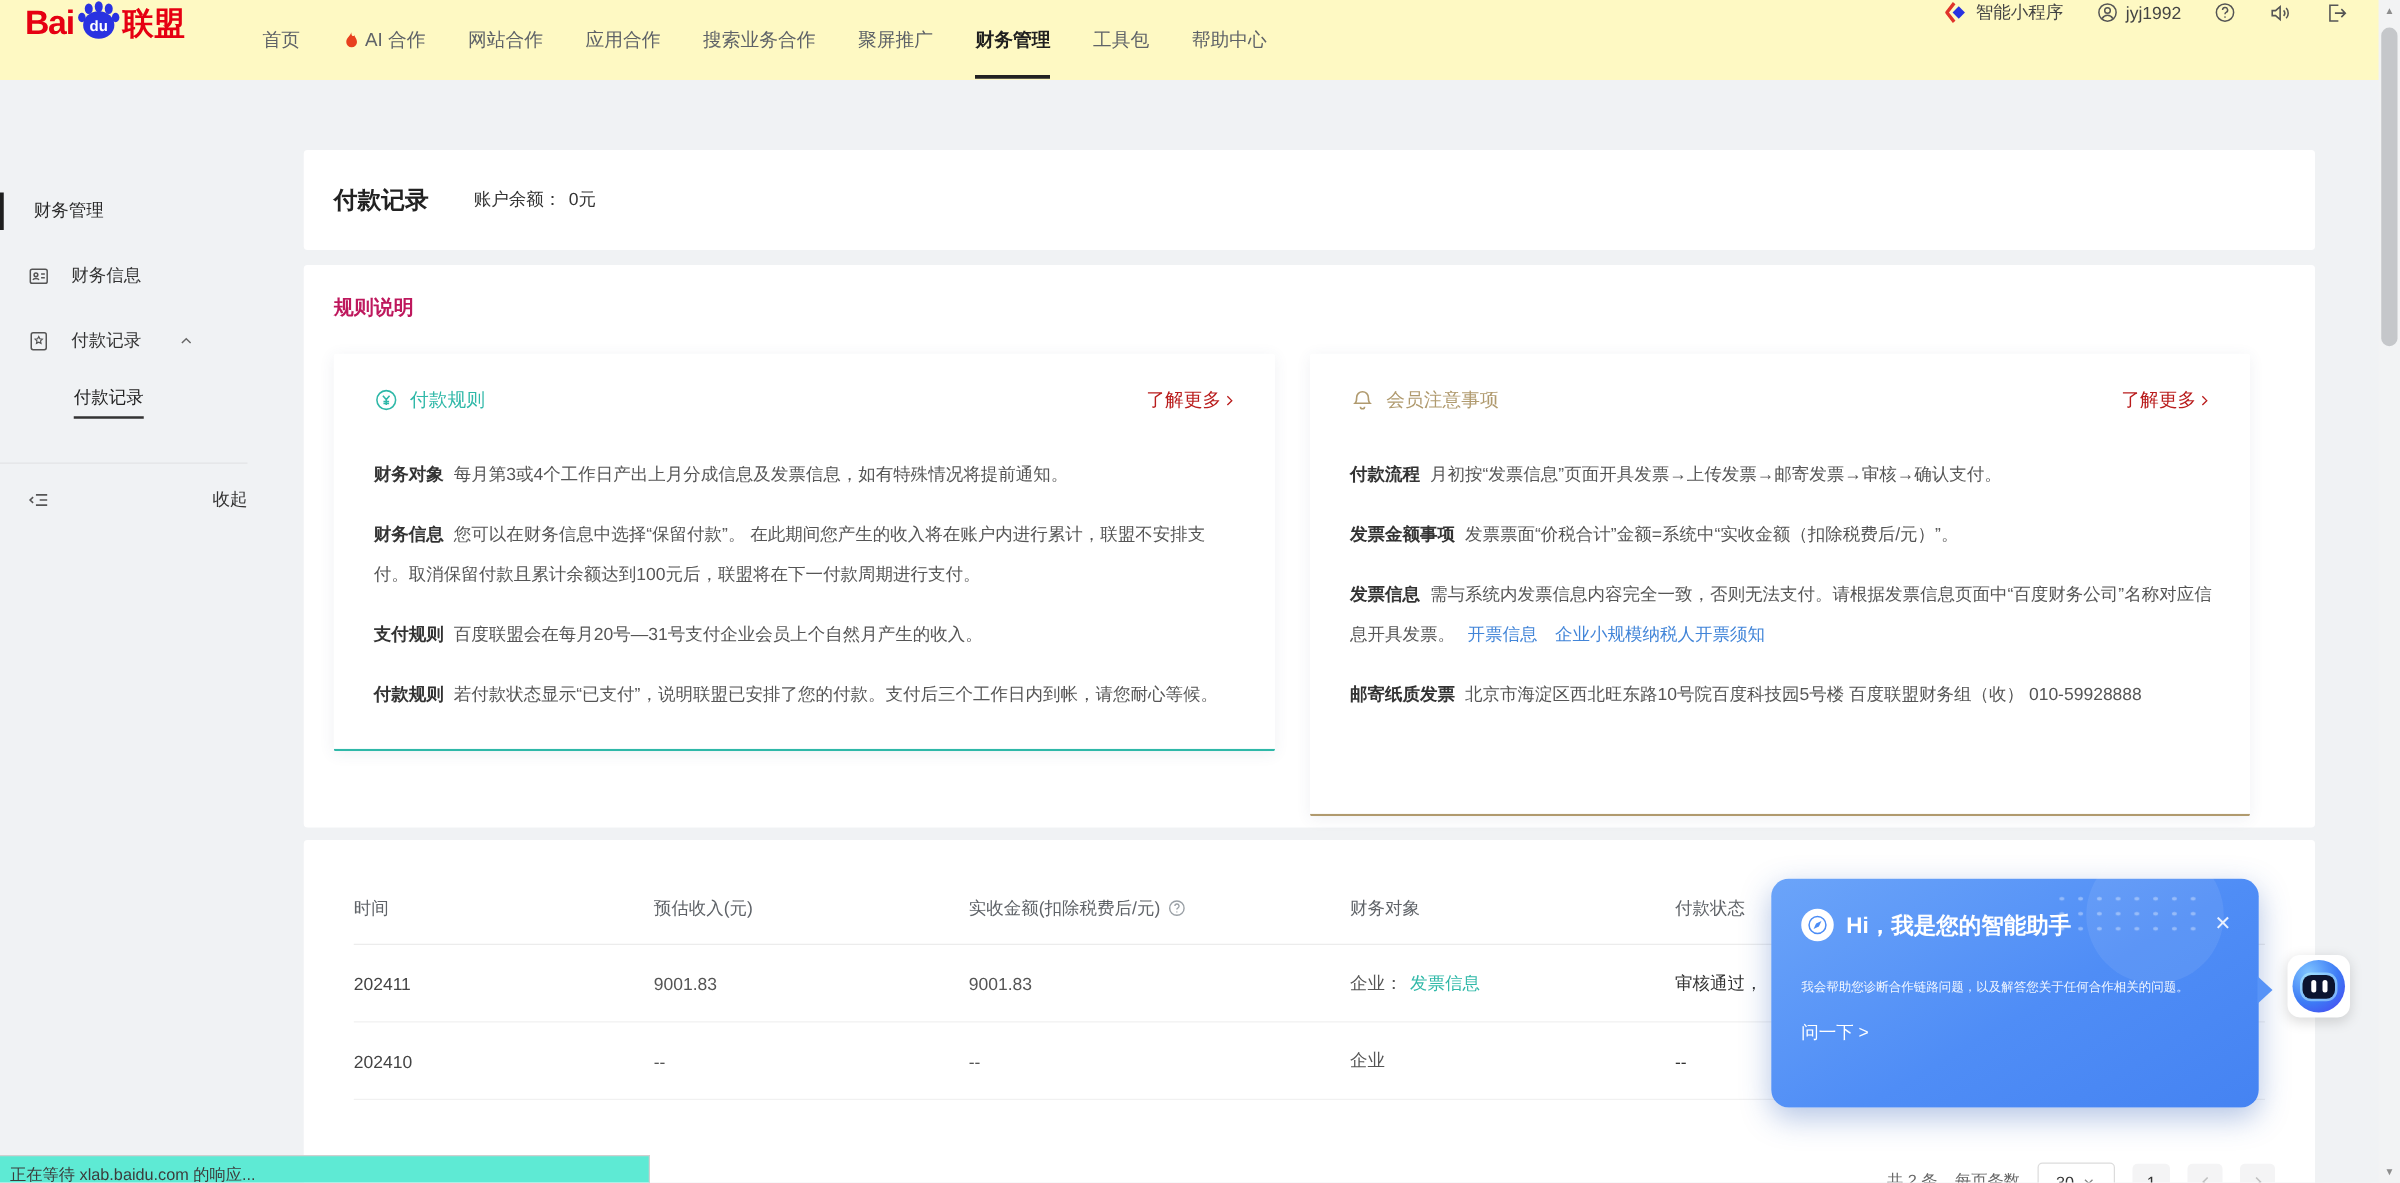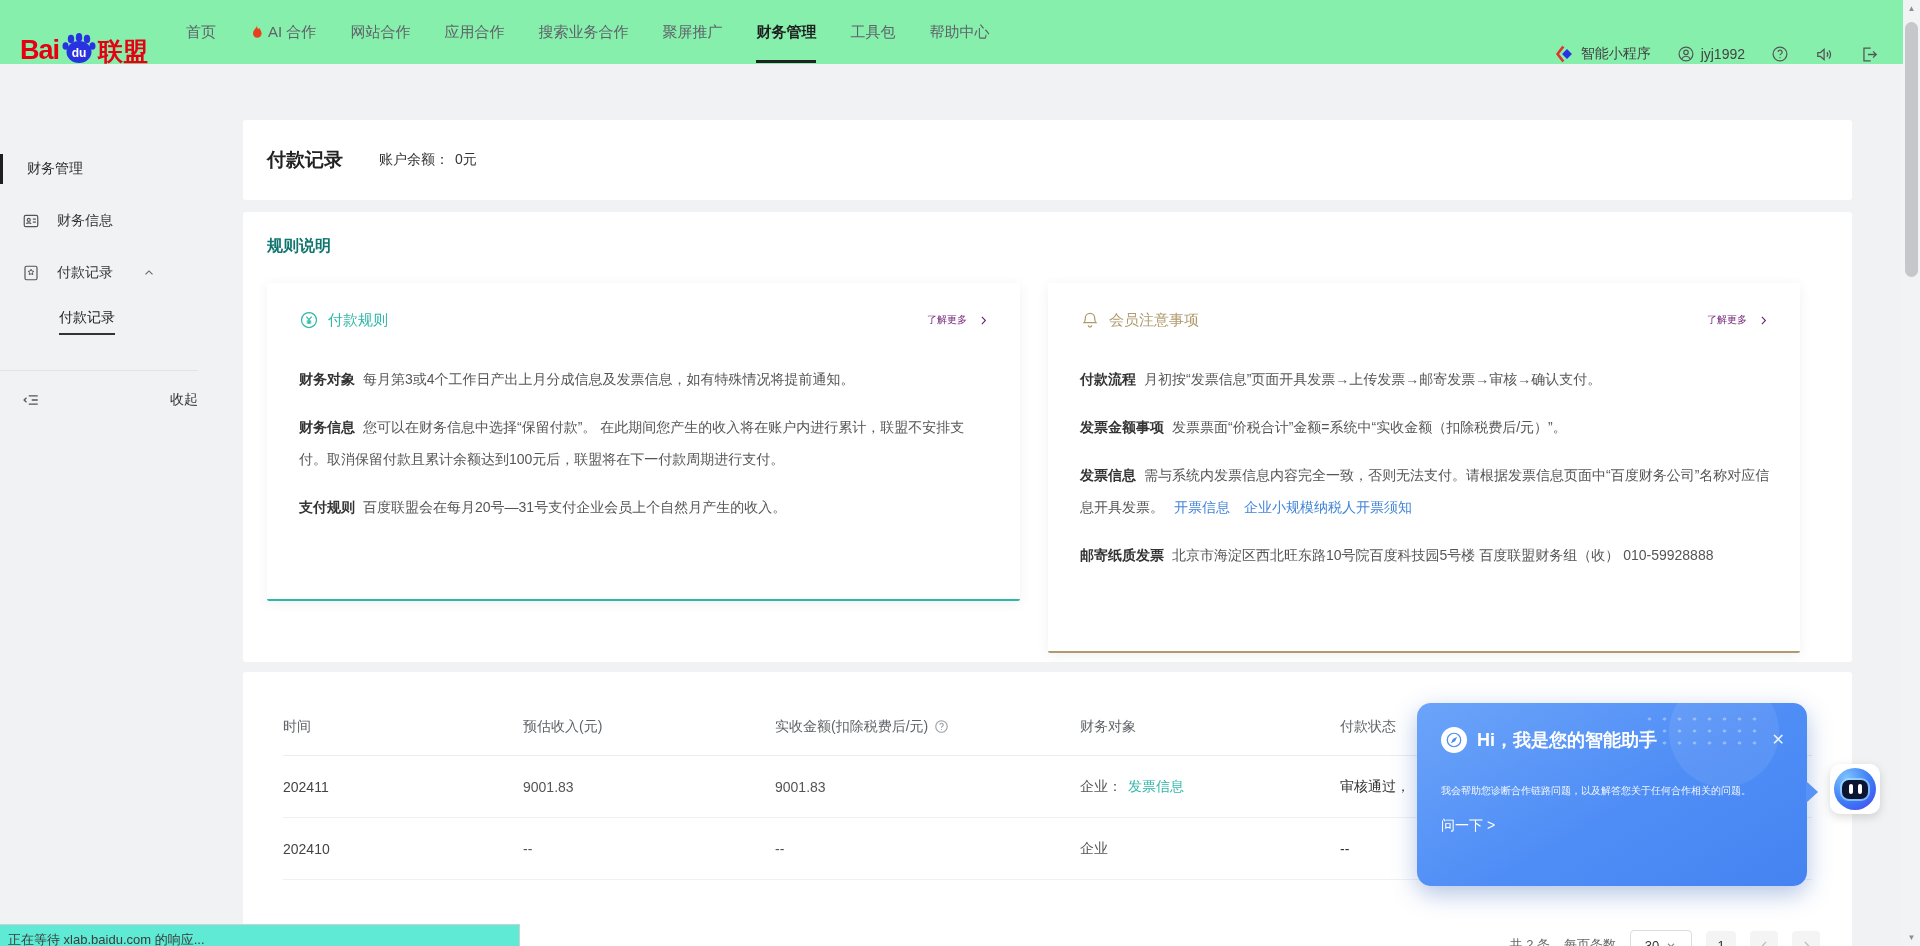--- a/index.html
+++ b/index.html
@@ -6,21 +6,21 @@
   html,body { width:1920px; height:946px; overflow:hidden; }
   body {
     font-family: "Liberation Sans", "DejaVu Sans", sans-serif;
     background:#f0f2f4; color:#333; position:relative;
   }
   svg { display:block; }
 
   
   .topnav{
     position:absolute; left:0; top:0; width:1903px; height:64px;
-    background:#86efac; display:flex; align-items:flex-end; z-index:5;
+    background:#fef9c3; display:flex; align-items:flex-start; z-index:5;gap:24px;
   }
   .logo{ display:flex; align-items:flex-end; margin-left:20px; cursor:pointer; }
   .logo-bai{ color:#e60012; font-weight:800; font-size:27px; letter-spacing:-1px; line-height:1; }
   .logo-paw{ margin:0 1px 0 2px; }
   .logo-union{ color:#e60012; font-weight:800; font-size:25px; line-height:1.05; }
   .nav-items{ display:flex; align-items:center; margin-left:38px; gap:34px; height:100%; }
   .nav-item{ position:relative; height:100%; display:flex; align-items:center; gap:4px;
     font-size:15px; color:#5f6368; cursor:pointer; white-space:nowrap; }
   .nav-item.active{ color:#1f1f1f; font-weight:bold; }
   .nav-item.active::after{ content:''; position:absolute; left:0; right:0; bottom:1px; height:3px; background:#222; }
@@ -45,31 +45,31 @@
 
   
   .main{ position:absolute; left:198px; top:64px; width:1705px; height:882px; padding:56px 51px 0 45px; }
   .card{ background:#fff; border-radius:3px; }
   .header-card{ height:80px; display:flex; align-items:center; padding-left:24px; }
   .page-title{ font-size:19px; font-weight:bold; color:#222; }
   .balance{ margin-left:36px; font-size:14px; color:#333; }
   .balance .bv{ margin-left:6px; }
 
   .rules-card{ margin-top:12px; height:450px; padding:24px 52px 0 24px; }
-  .rules-title{ font-size:16px; font-weight:bold; color:#0f766e; }
+  .rules-title{ font-size:16px; font-weight:bold; color:#be185d; }
   .rule-cards{ display:flex; gap:28px; margin-top:26px; align-items:flex-start; }
   .rule-card{ background:#fff; box-shadow:0 2px 12px rgba(60,80,120,.08); border-radius:2px;
     padding:22px 30px 0 32px; overflow:hidden; }
   .rule-card.teal{ width:753px; height:318px; border-bottom:2px solid #2fb8a8; }
   .rule-card.gold{ width:752px; height:370px; border-bottom:2px solid #b09a6e; }
   .rule-head{ height:30px; display:flex; align-items:center; gap:9px; }
   .rule-card.teal .rule-title{ color:#2fb8a8; }
   .rule-card.gold .rule-title{ color:#b09a6e; }
   .rule-title{ font-size:15px; }
-  .more{ margin-left:auto; display:flex; align-items:center; gap:10px; font-size:10px; color:#701a75; cursor:pointer; }
+  .more{ margin-left:auto; display:flex; align-items:center; gap:0; font-size:15px; color:#b91c1c; cursor:pointer; }
   .rule-item{ margin-top:16px; font-size:14px; line-height:32px; color:#555; }
   .rule-item.first{ margin-top:28px; }
   .rule-label{ font-weight:bold; color:#333; margin-right:8px; }
   .blue-link{ color:#4285d8; margin-left:14px; cursor:pointer; text-decoration:none; }
   .blue-link.tight{ margin-left:10px; }
 
   .table-card{ margin-top:10px; height:300px; position:relative; overflow:hidden; padding:26px 40px 0 40px; }
   .tgrid{ display:grid; grid-template-columns:240px 252px 305px 260px 1fr; align-items:center; }
   .thead{ height:58px; border-bottom:1px solid #ececec; }
   .th{ font-size:14px; color:#5f6368; display:flex; align-items:center; gap:6px; }
@@ -303,20 +303,23 @@
         </div>
         <p class="rule-item first">
           <span class="rule-label">财务对象</span><span>每月第3或4个工作日产出上月分成信息及发票信息，如有特殊情况将提前通知。</span>
         </p>
         <p class="rule-item">
           <span class="rule-label">财务信息</span><span>您可以在财务信息中选择“保留付款”。 在此期间您产生的收入将在账户内进行累计，联盟不安排支付。取消保留付款且累计余额达到100元后，联盟将在下一付款周期进行支付。</span>
         </p>
         <p class="rule-item">
           <span class="rule-label">支付规则</span><span>百度联盟会在每月20号—31号支付企业会员上个自然月产生的收入。</span>
         </p>
+        <p class="rule-item">
+          <span class="rule-label">付款规则</span><span>若付款状态显示“已支付”，说明联盟已安排了您的付款。支付后三个工作日内到帐，请您耐心等候。</span>
+        </p>
       </div>
 
       <div class="rule-card gold">
         <div class="rule-head">
           <span style="color:#b09a6e">
             <svg width="20" height="20" viewBox="0 0 24 24" fill="none" stroke="currentColor" stroke-width="1.5">
               <path d="M12 4a5.6 5.6 0 0 0-5.6 5.6c0 4.1-1.6 5.6-1.6 5.6h14.4s-1.6-1.5-1.6-5.6A5.6 5.6 0 0 0 12 4z"></path>
               <path d="M10 18.4a2 2 0 0 0 4 0"></path>
             </svg>
           </span>

